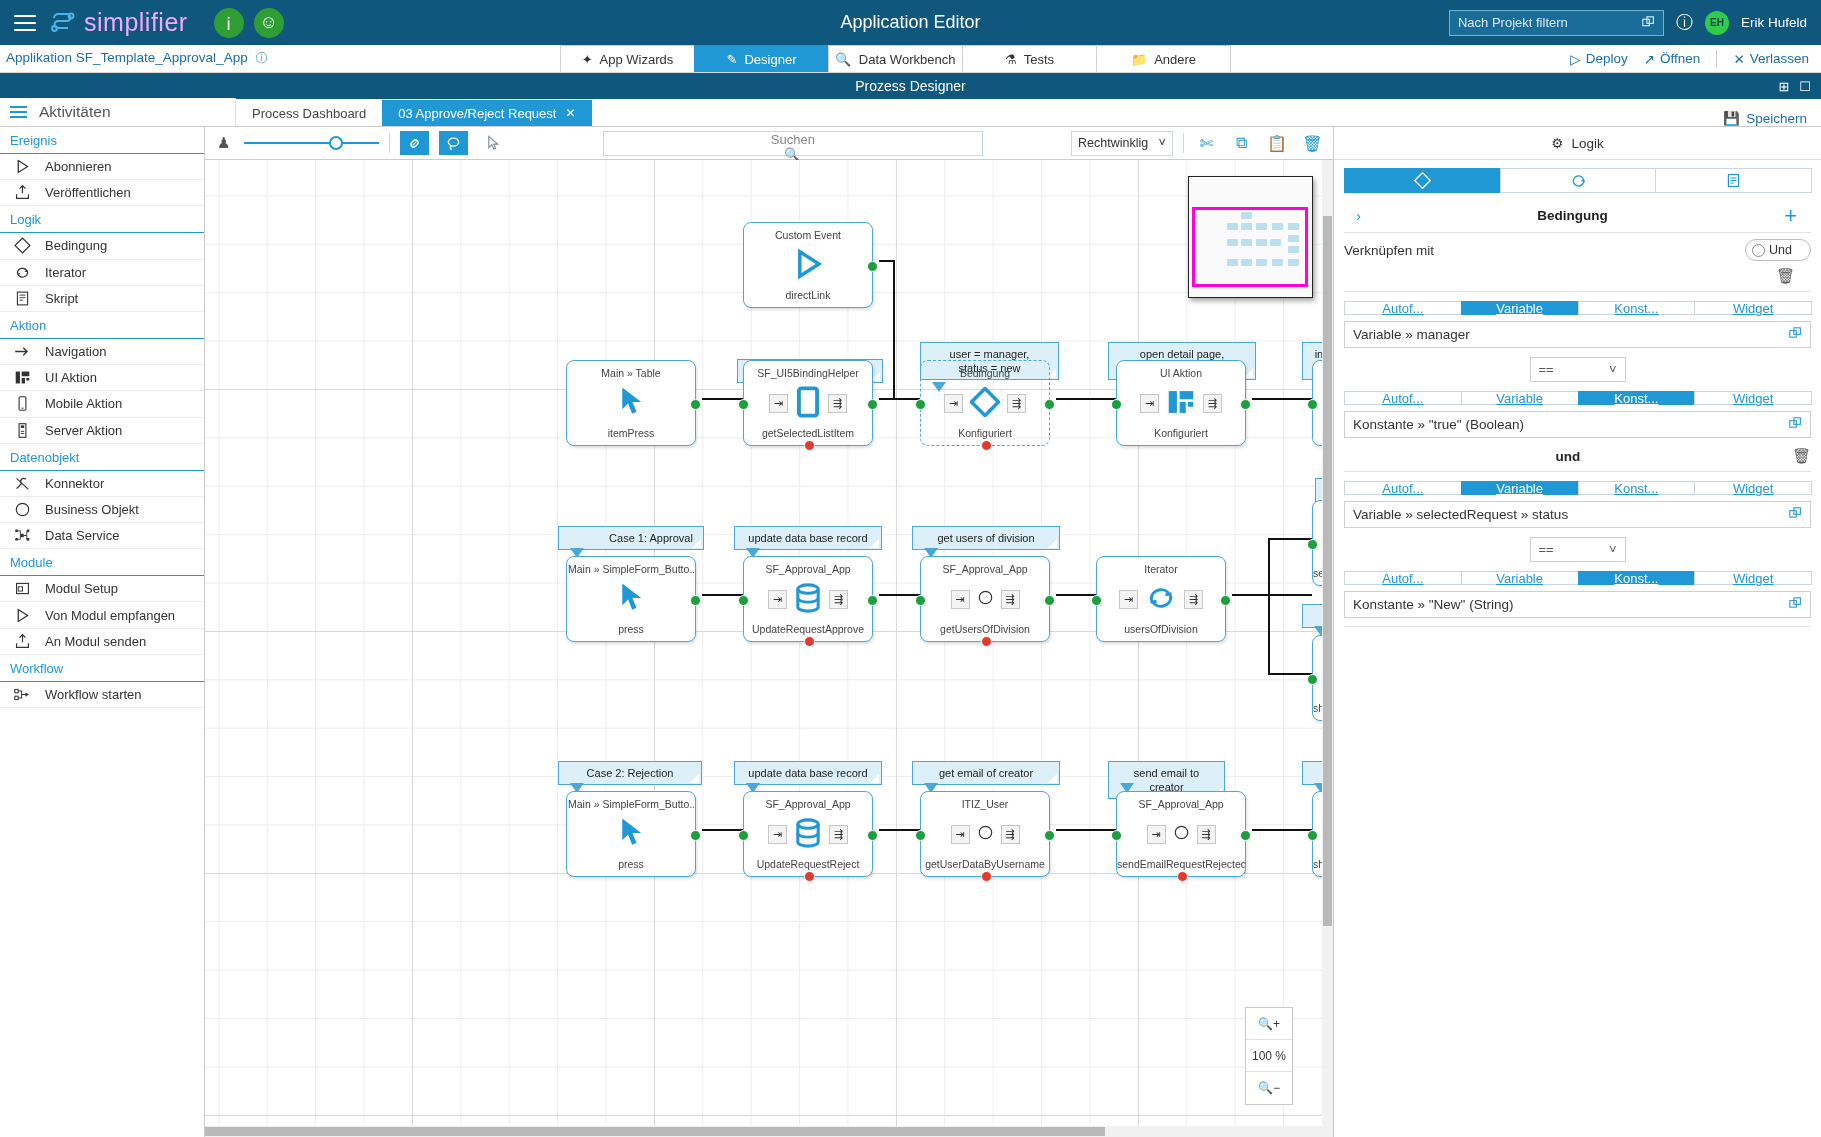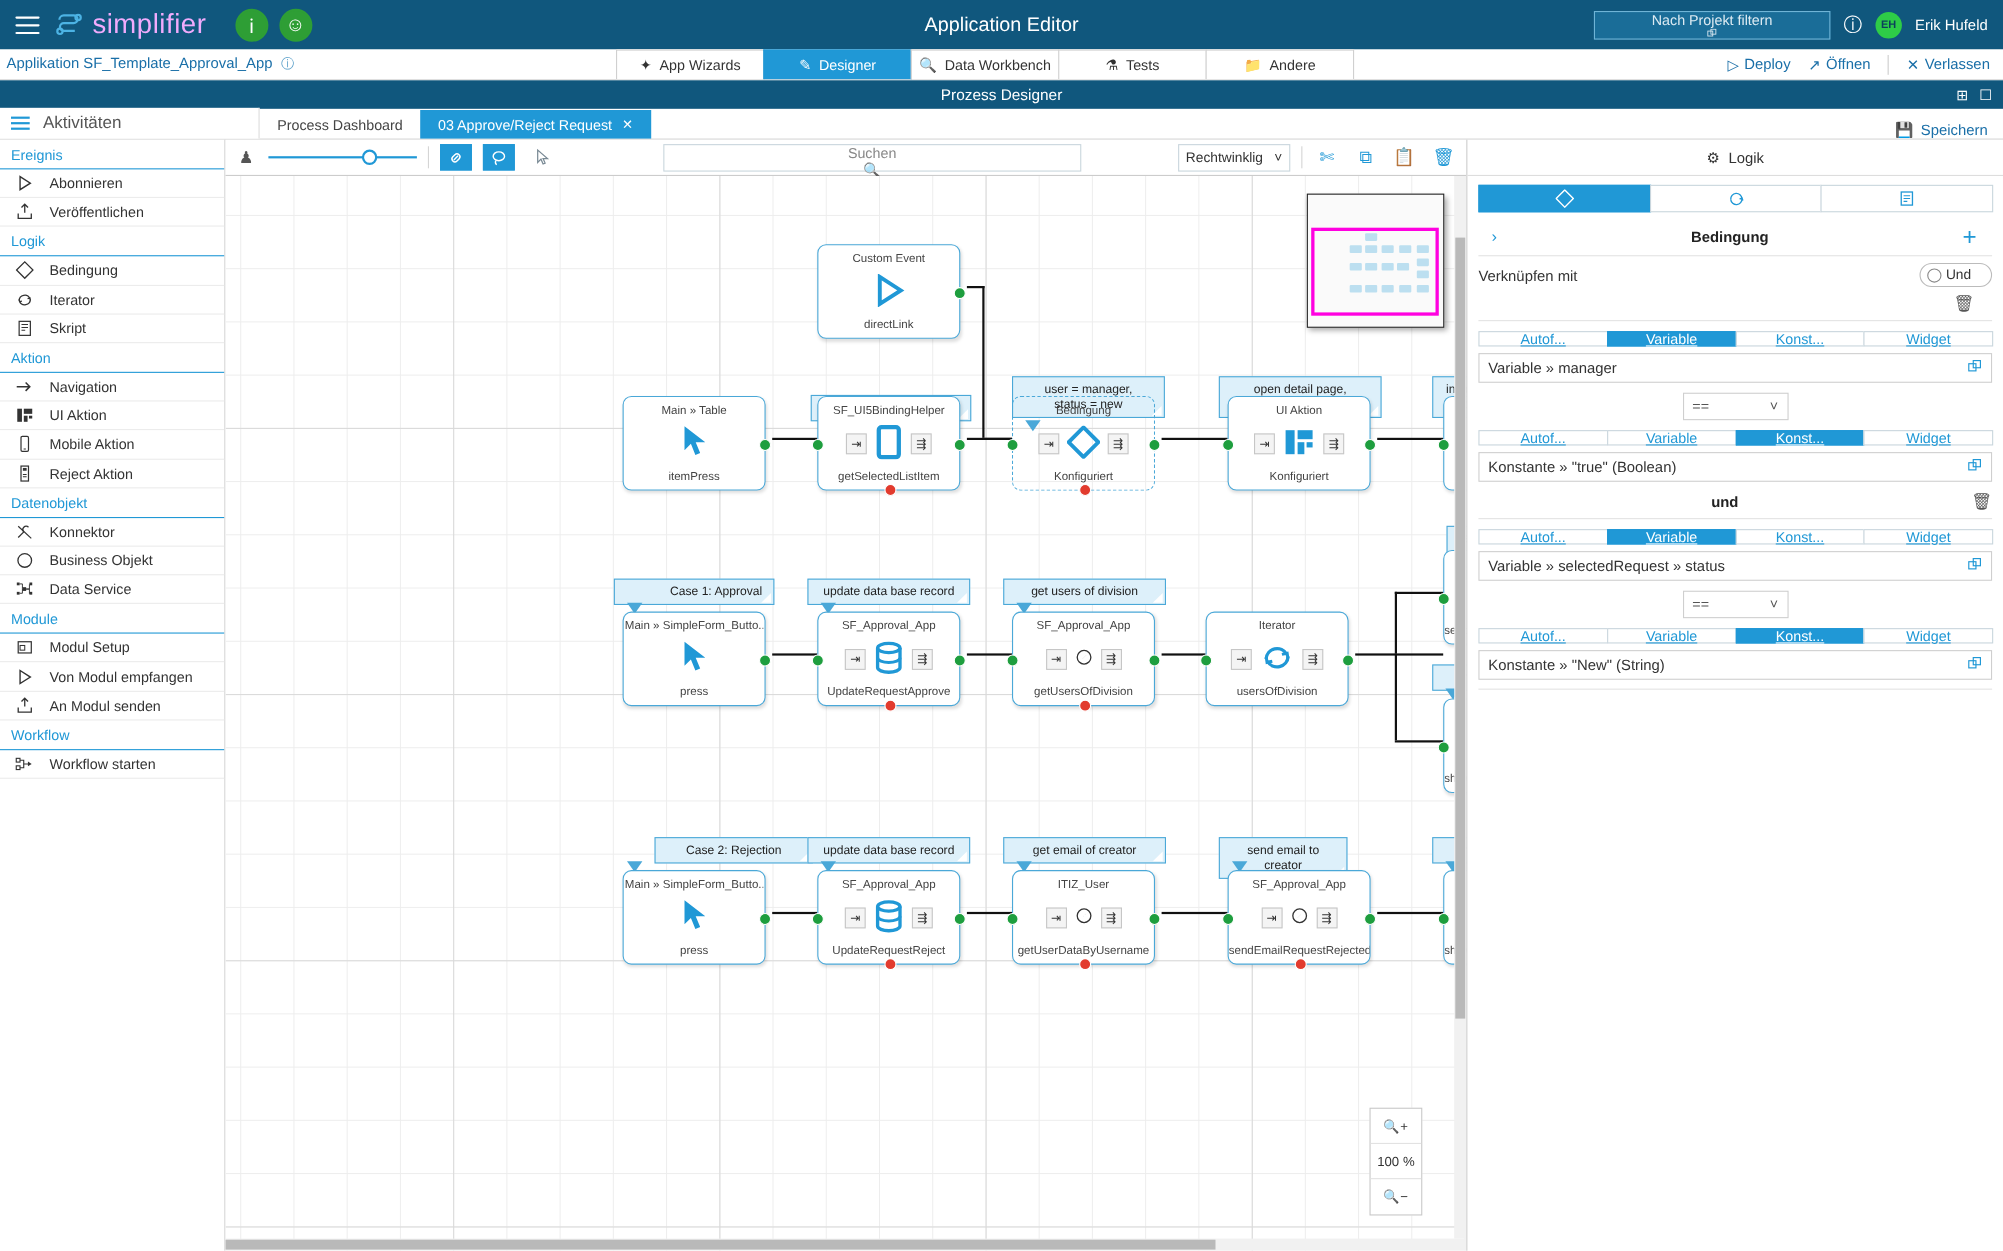--- a/index.html
+++ b/index.html
@@ -25,21 +25,21 @@
   .brandtext { color:#f0abfc; font-size:25px; letter-spacing:.5px; font-weight:300; }
   .circbtn { width:30px; height:30px; border-radius:50%; background:#2e9e35;
      display:flex; align-items:center; justify-content:center; color:#fff;
      margin-left:10px; border:2px solid #2e9e35; cursor:pointer; font-size:18px;}
   .circbtn.first { margin-left:26px; }
   .apptitle { position:absolute; left:0; right:0; text-align:center; color:#fff;
      font-size:18px; pointer-events:none; }
   .topright { margin-left:auto; display:flex; align-items:center; padding-right:14px; gap:12px; z-index:2;}
   .projfilter { width:215px; height:26px; background:#1a6d98; border:1px solid #6fb4d6;
      color:#dceaf2; font-size:13px; display:flex; align-items:center;
-     padding:0 8px; justify-content:space-between; cursor:text;flex-direction:column;}
+     padding:0 8px; justify-content:space-between; cursor:text;}
   .helpic { color:#fff; font-size:17px; cursor:pointer; }
   .avatar { width:24px; height:24px; border-radius:50%; background:#2ecc47; color:#0c3f5c;
      font-size:10px; font-weight:bold; display:flex; align-items:center; justify-content:center;}
   .uname { color:#fff; font-size:13.5px; }
 
   
   .secondbar {
     position:absolute; left:0; top:45px; width:1821px; height:28px;
     background:#fff; border-bottom:1px solid #d8d8d8; display:flex; align-items:center;
   }
@@ -392,21 +392,21 @@
       <span>Mobile Aktion</span>
     </div>
     <div class="sitem">
       <span class="ico">
         <svg width="17" height="17" viewBox="0 0 20 20">
           <rect x="6" y="2" width="8" height="16" fill="none" stroke="#333" stroke-width="1.3"></rect>
           <rect x="8" y="4" width="4" height="3" fill="#333"></rect>
           <path d="M8 11h4M8 13.5h4" stroke="#333" stroke-width="1.1"></path>
         </svg>
       </span>
-      <span>Reject Aktion</span>
+      <span>Server Aktion</span>
     </div>
     <div class="sgroup">Datenobjekt</div>
     <div class="sitem">
       <span class="ico">
         <svg width="17" height="17" viewBox="0 0 20 20">
           <path d="M3 16 L9 10" stroke="#333" stroke-width="1.4"></path>
           <path d="M9 10 a3.2 3.2 0 1 1 5 -5" fill="none" stroke="#333" stroke-width="1.4"></path>
           <path d="M3 4 L17 17" stroke="#333" stroke-width="1.3"></path>
         </svg>
       </span>
@@ -549,21 +549,21 @@
       <div class="note" style="left: 1110px; top: 318px; width: 136px;">send email to division<br>team</div>
       <div class="notetail" style="left: 1122px; top: 358px;"></div>
       <div class="note" style="left: 353px; top: 366px; width: 146px; padding-left: 48px;">Case 1: Approval</div>
       <div class="notetail" style="left: 365px; top: 388px;"></div>
       <div class="note" style="left: 529px; top: 366px; width: 148px;">update data base record</div>
       <div class="notetail" style="left: 541px; top: 388px;"></div>
       <div class="note" style="left: 707px; top: 366px; width: 148px;">get users of division</div>
       <div class="notetail" style="left: 719px; top: 388px;"></div>
       <div class="note" style="left: 1097px; top: 444px; width: 150px;">show message dialog</div>
       <div class="notetail" style="left: 1109px; top: 466px;"></div>
-      <div class="note" style="left: 353px; top: 601px; width: 144px; margin-left: 37px;">Case 2: Rejection</div>
+      <div class="note" style="left: 353px; top: 601px; width: 144px;">Case 2: Rejection</div>
       <div class="notetail" style="left: 365px; top: 623px;"></div>
       <div class="note" style="left: 529px; top: 601px; width: 148px;">update data base record</div>
       <div class="notetail" style="left: 541px; top: 623px;"></div>
       <div class="note" style="left: 707px; top: 601px; width: 148px;">get email of creator</div>
       <div class="notetail" style="left: 719px; top: 623px;"></div>
       <div class="note" style="left: 903px; top: 601px; width: 117px;">send email to creator</div>
       <div class="notetail" style="left: 915px; top: 623px;"></div>
       <div class="note" style="left: 1097px; top: 601px; width: 150px;">show message dialog</div>
       <div class="notetail" style="left: 1109px; top: 623px;"></div>
     </div>

